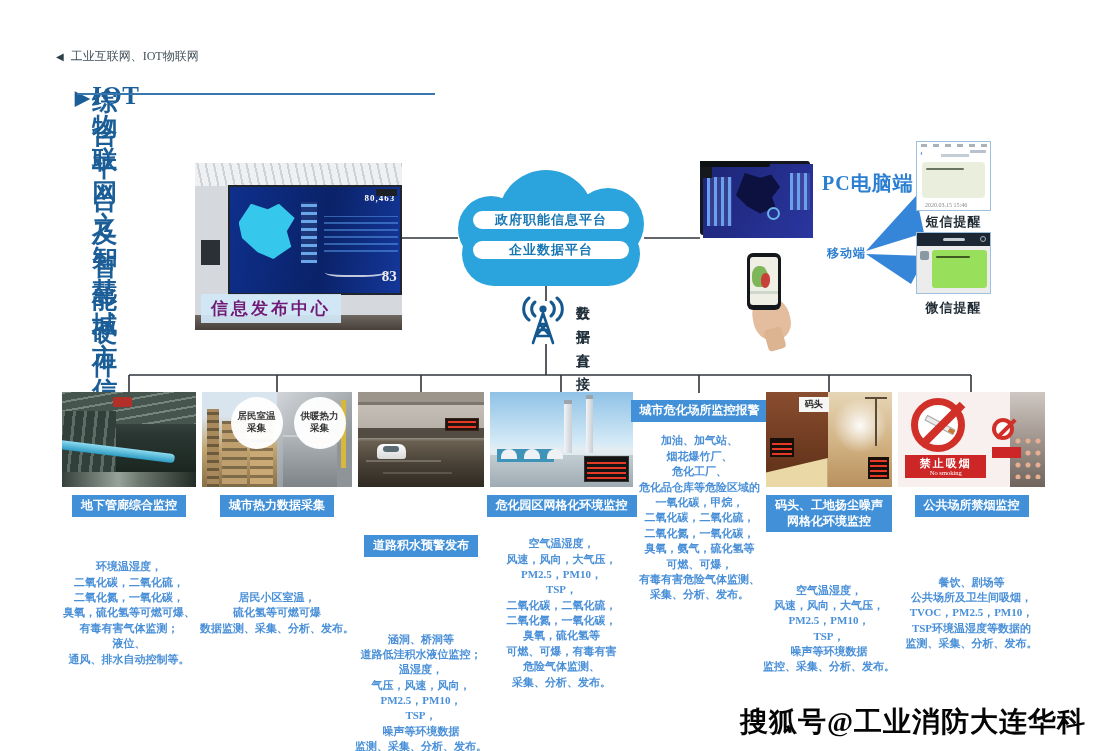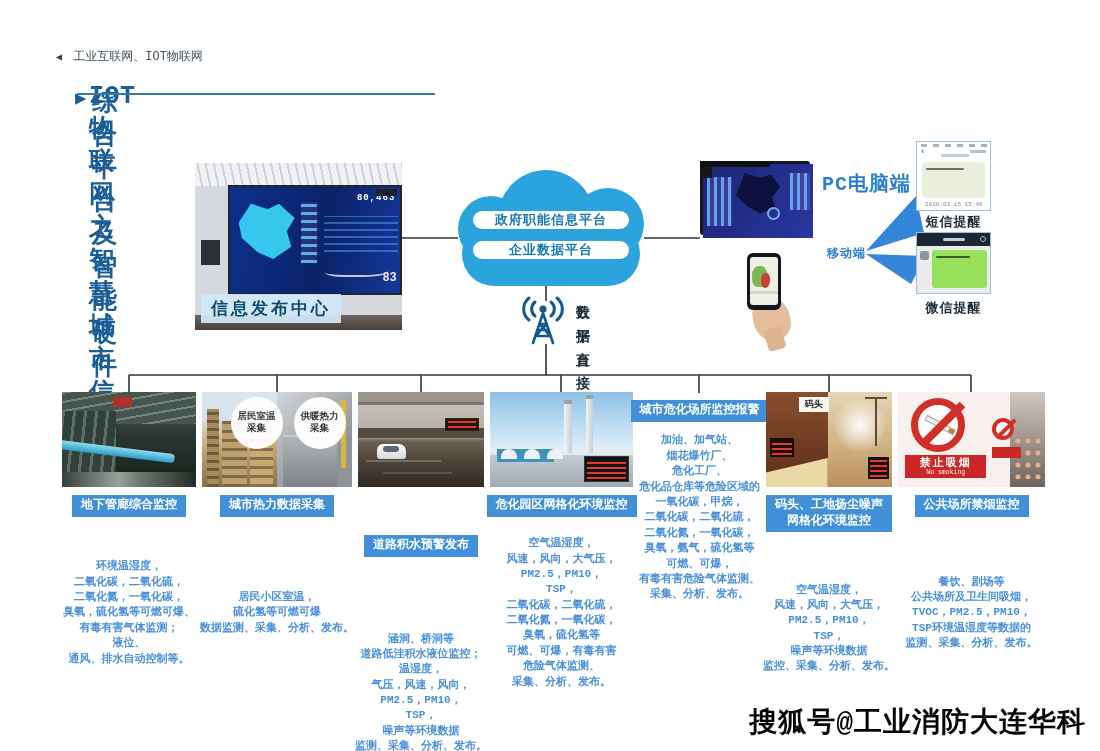--- a/index.html
+++ b/index.html
@@ -1,17 +1,17 @@
 <!DOCTYPE html>
 <html><head>
 <meta charset="utf-8">
 <style>
   html,body{margin:0;padding:0;background:#fff;}
   #canvas{position:relative;width:1100px;height:751px;background:#fff;overflow:hidden;
-          font-family:Liberation Mono, monospace;}
+          font-family:Liberation Serif, serif;}
   #canvas div{position:absolute;box-sizing:border-box;}
   #connectors{position:absolute;left:0;top:0;z-index:1;pointer-events:none;}
   .preline{white-space:pre-line;}
 
   
   .breadcrumb{left:56px;top:48px;z-index:2;font-size:12px;color:#41505a;}
   .breadcrumb span{position:static;}
   .bc-icon{font-size:10px;color:#2c4048;margin-right:4px;}
   .titleblock{left:75px;top:82px;z-index:2;color:#1b5e97;font-weight:700;}
   .titleblock div{position:static;}
@@ -23,26 +23,26 @@
 
   
   .wall-photo{left:195px;top:163px;width:207px;height:167px;z-index:2;background:#d5d9de;overflow:hidden;}
   .wp-ceiling{left:0;top:0;right:0;height:14%;background:repeating-linear-gradient(78deg,#eef0f2 0 6px,#cdd2d8 6px 8px);}
   .wp-screen{left:16%;top:13%;right:0;height:66%;background:linear-gradient(100deg,#0e2f8c,#0a2268 55%,#14379a);border:2px solid #20262c;overflow:hidden;}
   .wp-map{left:5%;top:16%;width:33%;height:52%;background:#35c8ec;clip-path:polygon(22% 0,52% 10%,72% 0,100% 26%,86% 50%,94% 78%,62% 100%,34% 88%,6% 62%,0 34%);}
   .wp-mid{left:42%;top:14%;width:9%;height:58%;background:repeating-linear-gradient(0deg,rgba(120,190,255,.85) 0 3px,rgba(255,255,255,.08) 3px 8px);}
   .wp-panel{left:55%;top:4%;right:1%;bottom:6%;}
   .wp-num1{position:absolute;right:4%;top:2%;color:#fff;font-weight:700;font-size:9px;letter-spacing:1px;}
   .wp-grid{left:0;top:26%;width:100%;height:38%;background:repeating-linear-gradient(0deg,rgba(90,160,240,.5) 0 2px,transparent 2px 7px);}
-  .wp-num2{position:absolute;right:2%;bottom:2%;color:#eee;font-weight:700;font-size:12px;}
+  .wp-num2{position:absolute;right:2%;bottom:2%;color:#eee;font-weight:700;font-size:15px;}
   .wp-wave{left:2%;bottom:10%;width:86%;height:16%;border-bottom:2px solid rgba(255,255,255,.75);border-radius:0 0 40% 30%;}
   .wp-clock{right:2%;top:2%;width:12%;height:7%;background:#1d2126;}
   .wp-tv{left:3%;top:46%;width:9%;height:15%;background:#2b3036;}
   .wp-floor{left:0;bottom:0;right:0;height:9%;background:linear-gradient(#6e6862,#473f38);}
-  .wp-label{left:6px;bottom:7px;background:rgba(210,231,248,.93);color:#0c4a6e;font-size:17px;font-weight:700;padding:3px 10px;letter-spacing:3px;}
+  .wp-label{left:6px;bottom:7px;background:rgba(210,231,248,.93);color:#701a75;font-size:17px;font-weight:700;padding:3px 10px;letter-spacing:3px;}
 
   
   .cloud{left:458px;top:170px;width:186px;height:118px;z-index:2;}
   .cloud .blob{background:#2ba3dc;border-radius:50%;}
   .cb1{left:40px;top:0;width:96px;height:96px;}
   .cb2{left:0;top:26px;width:66px;height:66px;}
   .cb3{left:114px;top:18px;width:72px;height:72px;}
   .cbase{left:4px;top:52px;width:178px;height:64px;background:#2ba3dc;border-radius:32px;}
   .pill{left:15px;width:156px;height:18px;background:#fff;border-radius:13px;display:flex;align-items:center;justify-content:center;
         color:#1878b5;font-size:13px;font-weight:700;letter-spacing:1px;z-index:3;}

